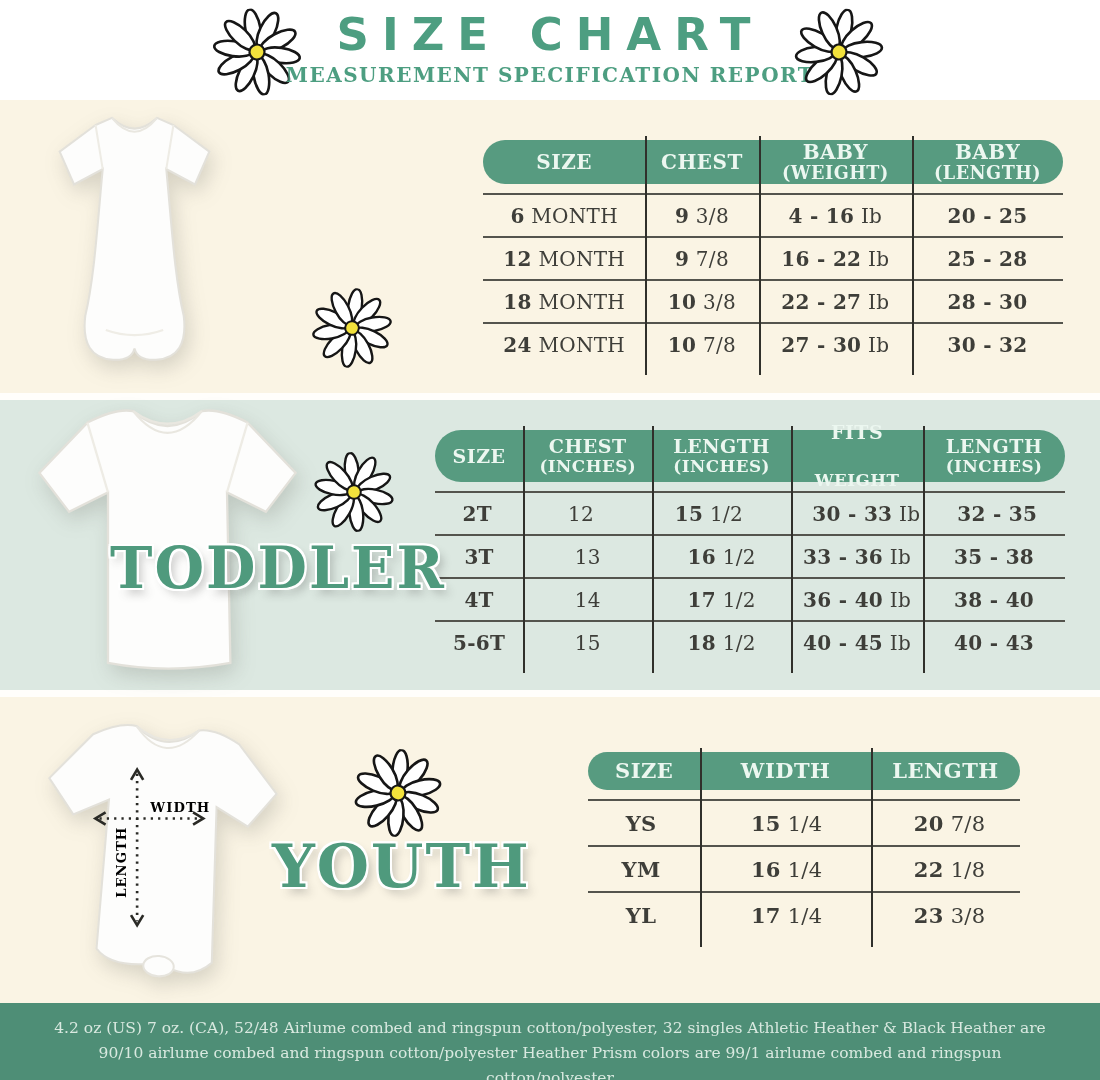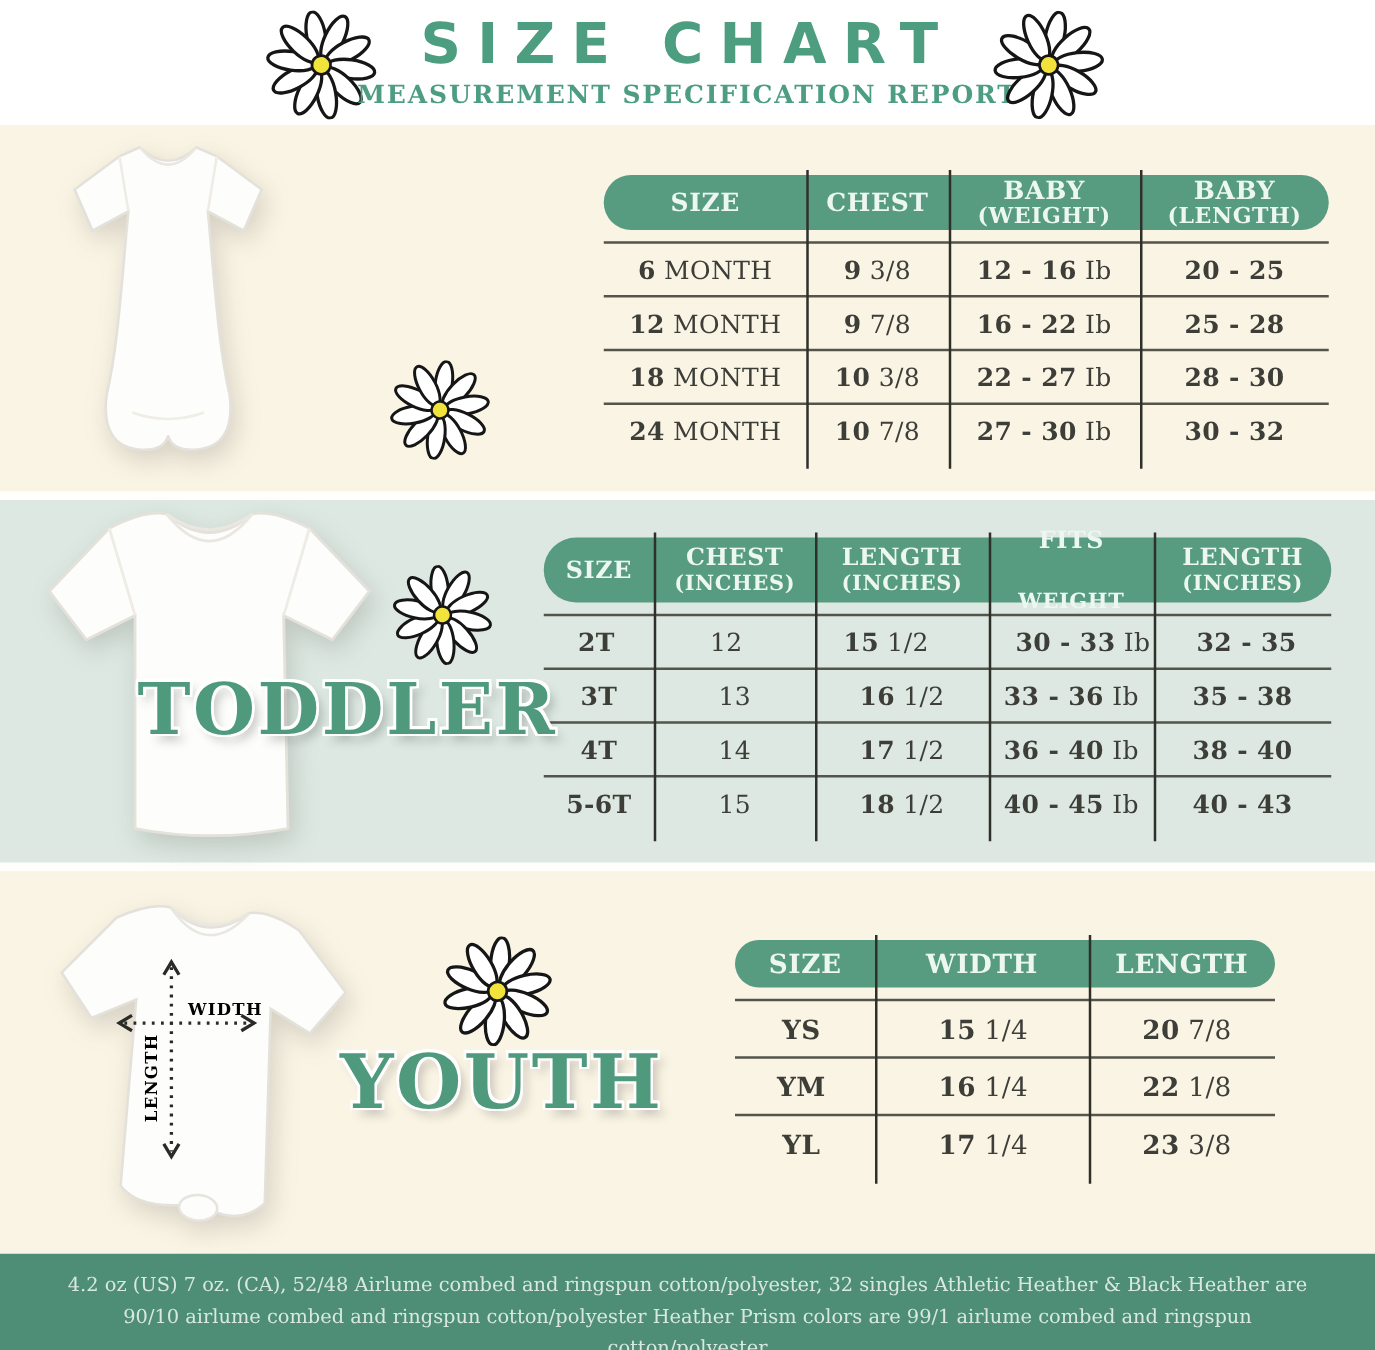--- a/index.html
+++ b/index.html
@@ -157,21 +157,21 @@
           </div>
           <div class="t-hcell two-line" style="width: 26%;">
             <div>BABY</div>
             <div>(LENGTH)</div>
           </div>
         </div>
         <div class="t-body">
           <div class="t-row">
             <div class="t-cell" style="width: 28%;"><span class="b">6</span><span> MONTH</span></div>
             <div class="t-cell" style="width: 19.5%;"><span class="b">9</span><span> 3/8</span></div>
-            <div class="t-cell" style="width: 26.5%;"><span class="b">12 - 16</span><span> Ib</span></div>
+            <div class="t-cell" style="width: 26.5%;"><span class="b">4 - 16</span><span> Ib</span></div>
             <div class="t-cell" style="width: 26%;"><span class="b">20 - 25</span></div>
           </div>
           <div class="t-row">
             <div class="t-cell" style="width: 28%;"><span class="b">12</span><span> MONTH</span></div>
             <div class="t-cell" style="width: 19.5%;"><span class="b">9</span><span> 7/8</span></div>
             <div class="t-cell" style="width: 26.5%;"><span class="b">16 - 22</span><span> Ib</span></div>
             <div class="t-cell" style="width: 26%;"><span class="b">25 - 28</span></div>
           </div>
           <div class="t-row">
             <div class="t-cell" style="width: 28%;"><span class="b">18</span><span> MONTH</span></div>

